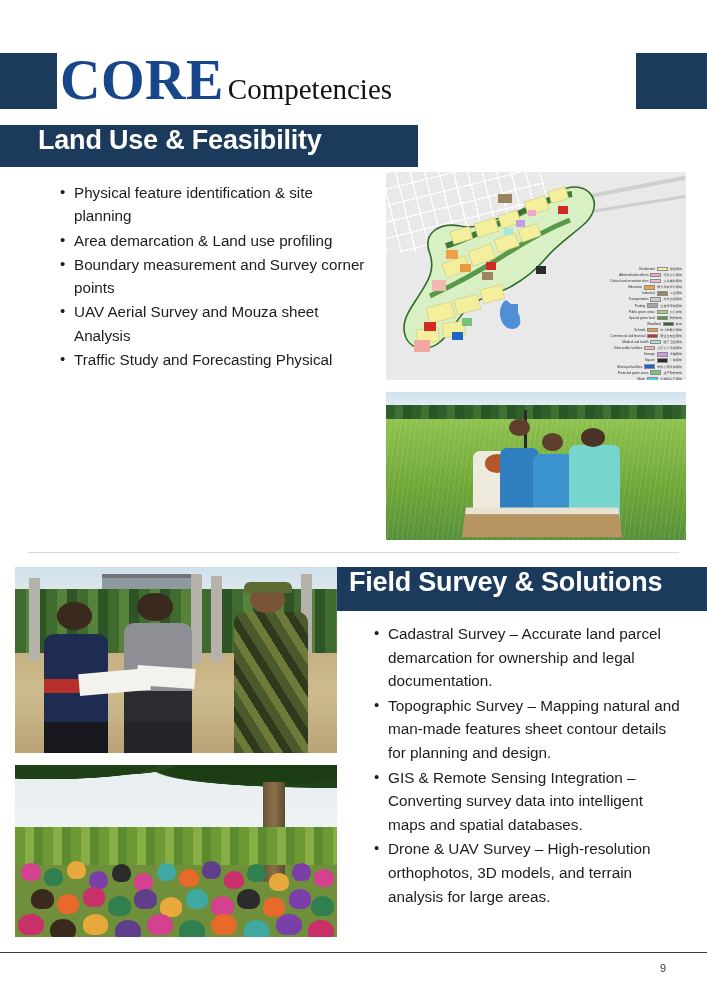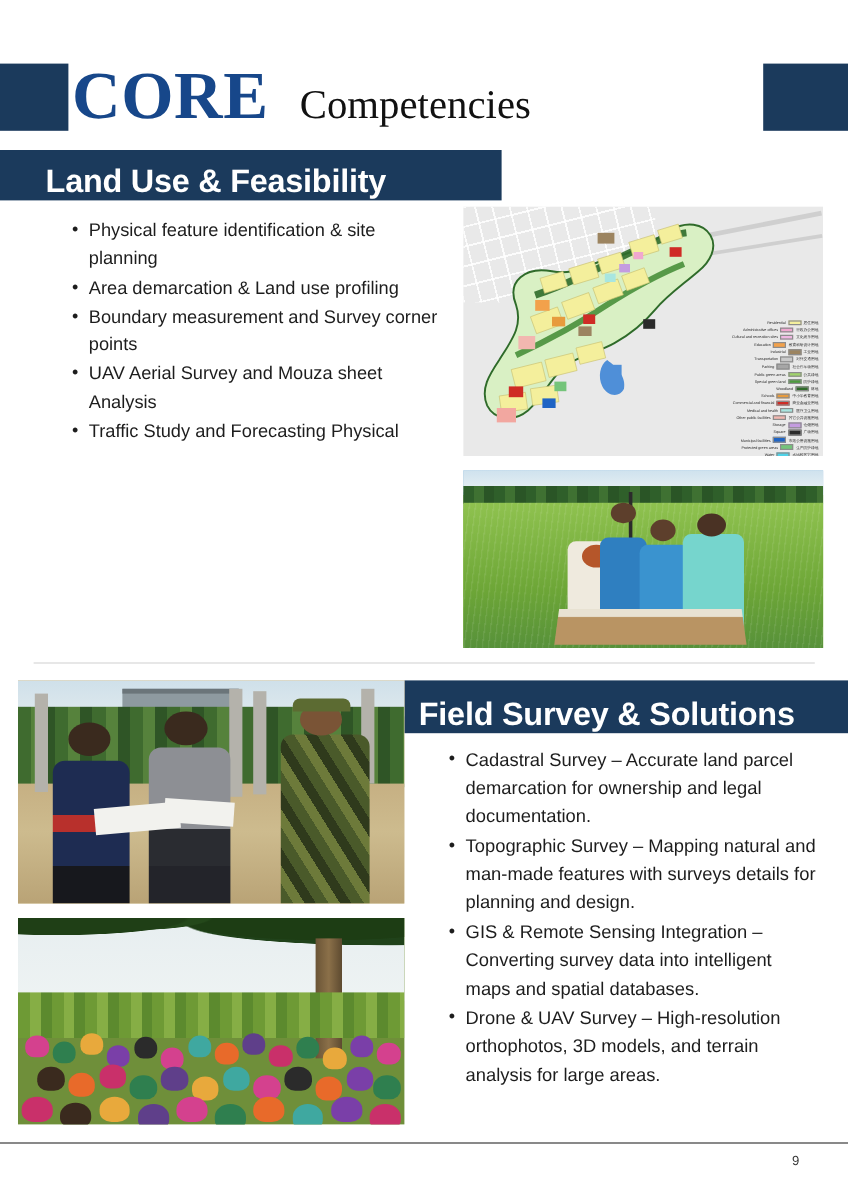--- a/index.html
+++ b/index.html
@@ -26,30 +26,30 @@
     position:absolute; left:60px; top:-2px;
     white-space:nowrap;
     font-family:"Liberation Serif", serif;
   }
   #title-core {
     font-size:56px; font-weight:bold; color:#17478a;
     letter-spacing:0.5px; line-height:58px;
     vertical-align:baseline;
   }
   #title-comp {
-    font-size:34px; font-weight:normal; color:#111111;
-    line-height:58px; margin-left:26px;
+    font-size:29px; font-weight:normal; color:#111111;
+    line-height:58px; margin-left:4px;
     vertical-align:baseline;
   }
 
   
   .section-bar {
     position:absolute;
     background:#1b3a5c;
-    display:flex; align-items:flex-end;
+    display:flex; align-items:flex-start;
   }
   .section-bar .bar-label {
     color:#ffffff;
     font-size:27px;
     font-weight:bold;
     letter-spacing:-0.2px;
     white-space:nowrap;
   }
   #bar-land-use { left:0; top:125px; width:418px; height:42px; padding-left:38px; }
   #bar-field-survey { left:337px; top:567px; width:370px; height:44px; padding-left:12px; }
@@ -397,21 +397,21 @@
 </div>
 
 <div id="divider"></div>
 
 <div class="section-bar" id="bar-field-survey">
   <span class="bar-label">Field Survey &amp; Solutions</span>
 </div>
 
 <ul class="bullets" id="list-field-survey">
   <li>Cadastral Survey – Accurate land parcel demarcation for ownership and legal documentation.</li>
-  <li>Topographic Survey – Mapping natural and man-made features with surveys details for planning and design.</li>
+  <li>Topographic Survey – Mapping natural and man-made features sheet contour details for planning and design.</li>
   <li>GIS &amp; Remote Sensing Integration – Converting survey data into intelligent maps and spatial databases.</li>
   <li>Drone &amp; UAV Survey – High-resolution orthophotos, 3D models, and terrain analysis for large areas.</li>
 </ul>
 
 <div class="photo" id="img-doc-review">
   <div class="dr-sky"></div>
   <div class="dr-bldg"></div>
   <div class="dr-bush"></div>
   <div class="dr-ground"></div>
 

